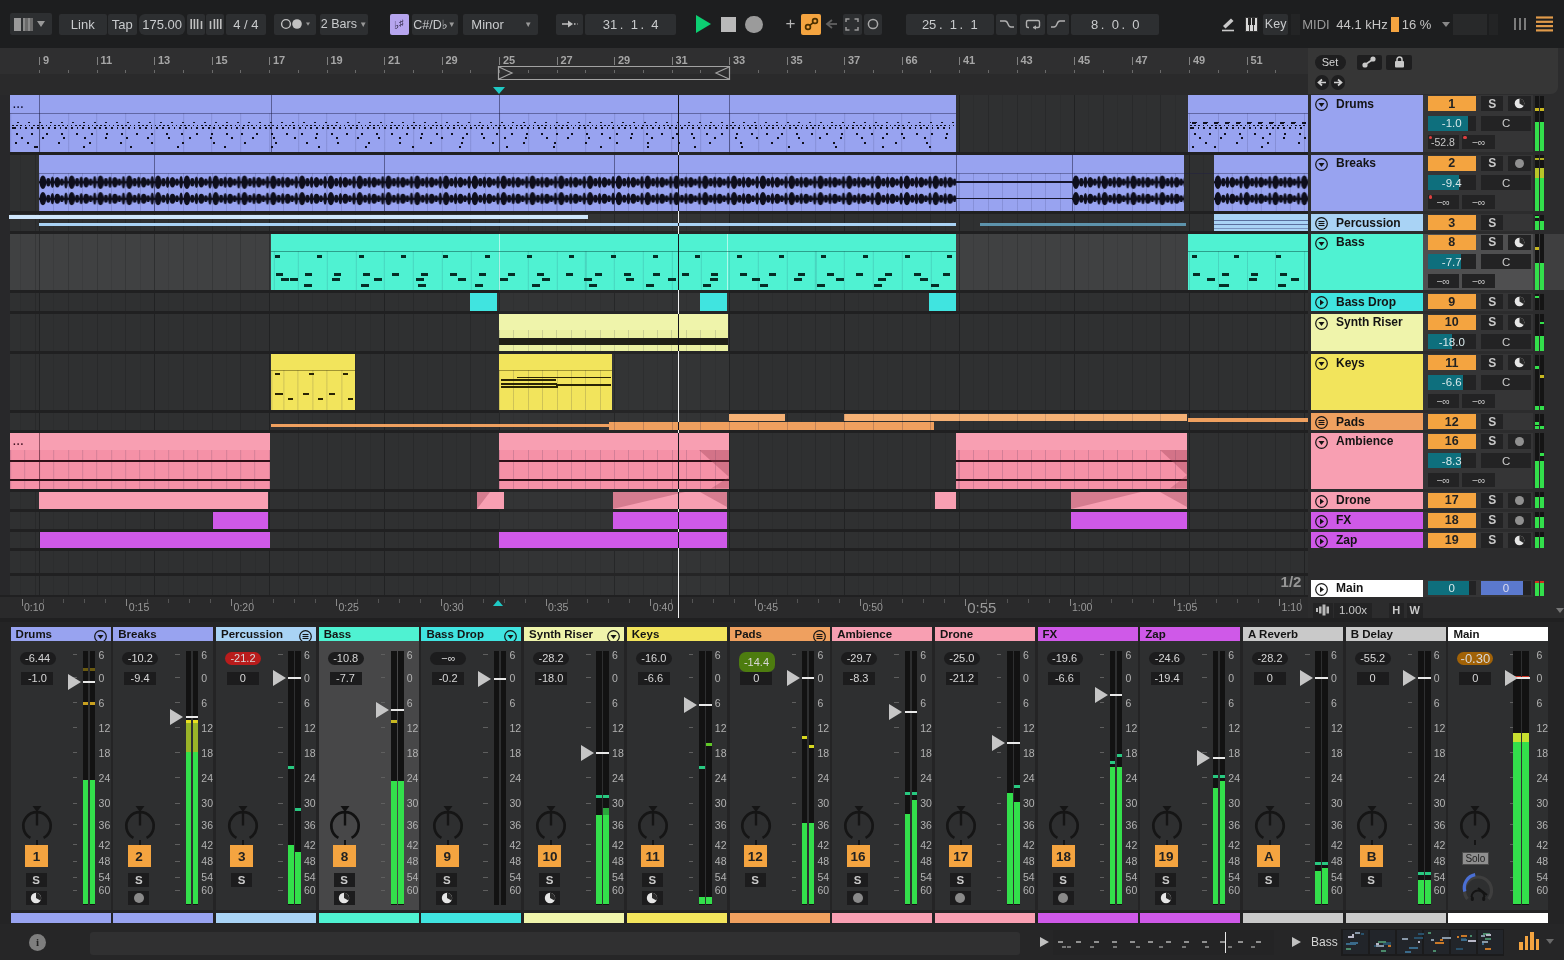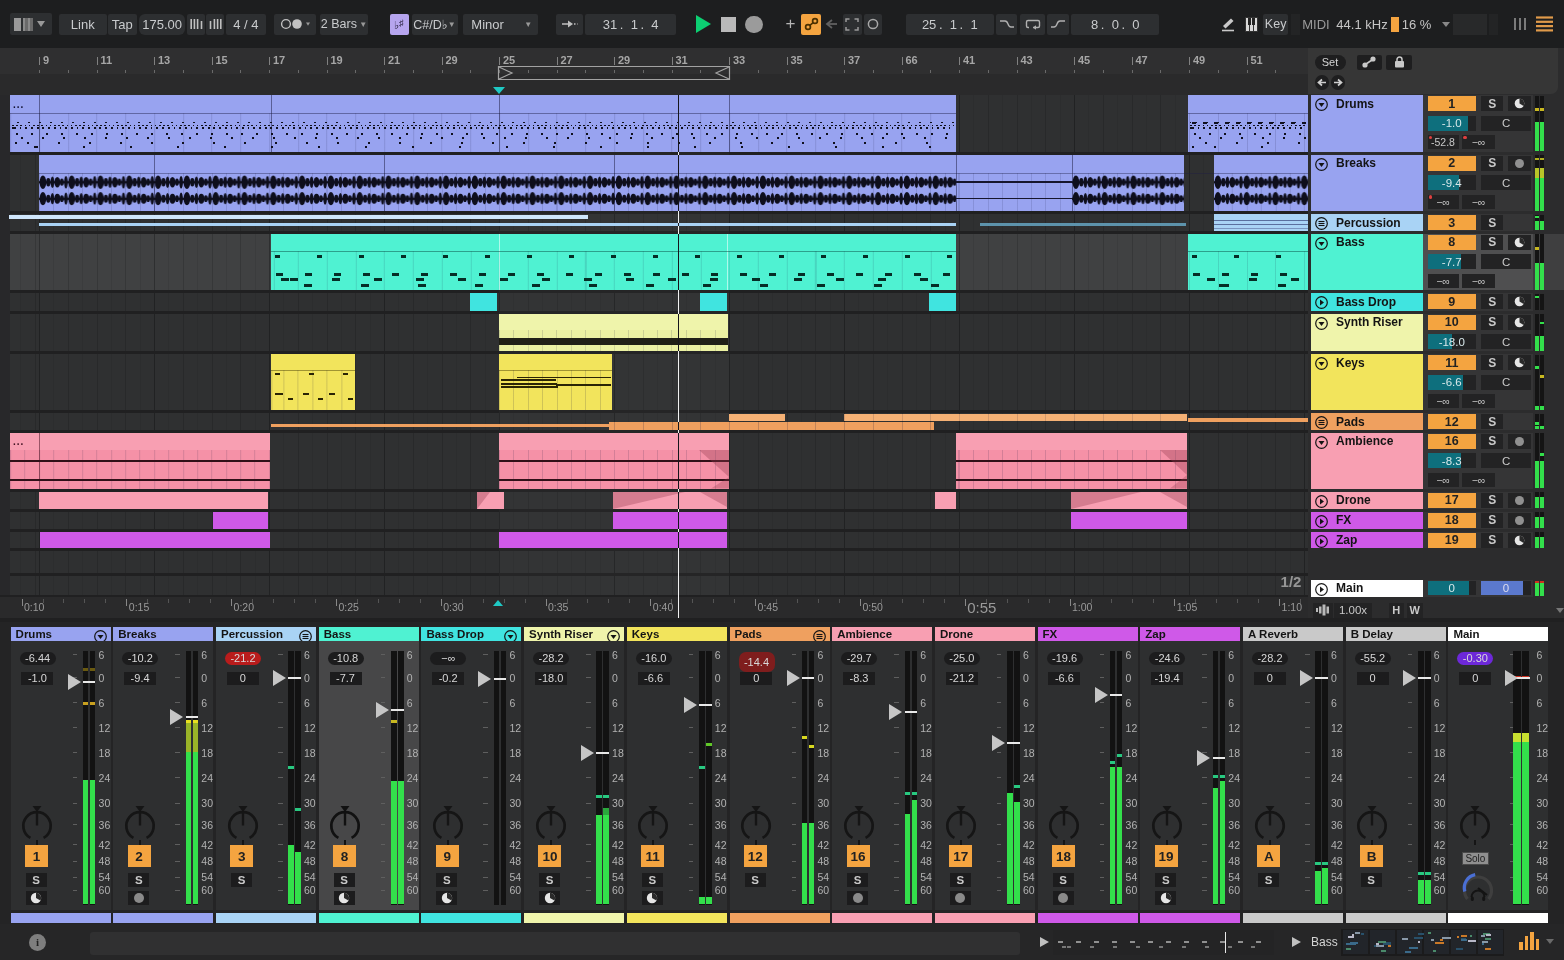--- a/index.html
+++ b/index.html
@@ -1248,21 +1248,21 @@
 <div class="ab" style="left:812.5px;top:628.5px"><svg width="13" height="13">
       <circle cx="6.5" cy="6.5" r="5.8" fill="none" stroke="#141414" stroke-width="1.2"></circle>
       <g stroke="#141414" stroke-width="1.1">
         <line x1="3.5" y1="4.5" x2="9.5" y2="4.5"></line>
         <line x1="3.5" y1="6.5" x2="9.5" y2="6.5"></line>
         <line x1="3.5" y1="8.5" x2="9.5" y2="8.5"></line>
       </g>
     </svg></div>
 <div class="ab " style="left:729.5px;top:640.5px;width:100px;height:269.5px;background:#2e2f30"></div>
 <div class="ab " style="left:729.5px;top:913px;width:100px;height:10px;background:#efa05f"></div>
-<div class="ab tx" style="left:738.5px;top:651.5px;width:36px;height:20px;background:#7f1d1d;border-radius:7px;color:#d8d8d8;font-size:11px">-14.4</div>
+<div class="ab tx" style="left:738.5px;top:651.5px;width:36px;height:20px;background:#4d7c0f;border-radius:7px;color:#d8d8d8;font-size:11px">-14.4</div>
 <div class="ab tx" style="left:740.3px;top:671.5px;width:32px;height:13.5px;background:#1c1c1d;color:#d8d8d8;font-size:11px">0</div>
 <div class="ab " style="left:791.5px;top:654.1px;width:4.5px;height:1.2px;background:#5f5f5f"></div>
 <div class="ab txl" style="left:817.5px;top:648.7px;width:14px;height:12px;color:#b2b2b2;font-size:10.5px">6</div>
 <div class="ab " style="left:791.5px;top:677.2px;width:4.5px;height:1.2px;background:#5f5f5f"></div>
 <div class="ab txl" style="left:817.5px;top:671.8px;width:14px;height:12px;color:#b2b2b2;font-size:10.5px">0</div>
 <div class="ab " style="left:791.5px;top:702.1px;width:4.5px;height:1.2px;background:#5f5f5f"></div>
 <div class="ab txl" style="left:817.5px;top:696.7px;width:14px;height:12px;color:#b2b2b2;font-size:10.5px">6</div>
 <div class="ab " style="left:791.5px;top:727.1px;width:4.5px;height:1.2px;background:#5f5f5f"></div>
 <div class="ab txl" style="left:817.5px;top:721.7px;width:14px;height:12px;color:#b2b2b2;font-size:10.5px">12</div>
 <div class="ab " style="left:791.5px;top:752px;width:4.5px;height:1.2px;background:#5f5f5f"></div>
@@ -1584,21 +1584,21 @@
       <line x1="22" y1="19.5" x2="22" y2="7" stroke="#151515" stroke-width="2.4"></line>
       <path d="M17.5,0 h9 l-4.5,6 z" fill="#151515"></path>
       <line x1="22" y1="34" x2="22" y2="39" stroke="#151515" stroke-width="2"></line>
     </svg></div>
 <div class="ab tx" style="left:1360px;top:845px;width:23px;height:22px;background:#f4a440;color:#222;font-size:13.5px;font-weight:bold">B</div>
 <div class="ab tx" style="left:1360.7px;top:872.5px;width:21px;height:14.5px;background:#1c1c1d;color:#c9c9c9;font-size:11.5px;font-weight:bold">S</div>
 <div class="ab " style="left:1448.4px;top:627px;width:100px;height:13.5px;background:#ffffff"></div>
 <div class="ab txl" style="left:1453.4px;top:628px;width:72px;height:12px;color:#141414;font-size:11.5px;font-weight:bold">Main</div>
 <div class="ab " style="left:1448.4px;top:640.5px;width:100px;height:269.5px;background:#2e2f30"></div>
 <div class="ab " style="left:1448.4px;top:913px;width:100px;height:10px;background:#ffffff"></div>
-<div class="ab tx" style="left:1457.4px;top:651.5px;width:36px;height:13.5px;background:#6d28d9;border-radius:7px;color:#d8d8d8;font-size:11px">-0.30</div>
+<div class="ab tx" style="left:1457.4px;top:651.5px;width:36px;height:13.5px;background:#a16207;border-radius:7px;color:#d8d8d8;font-size:13px">-0.30</div>
 <div class="ab tx" style="left:1459.2px;top:671.5px;width:32px;height:13.5px;background:#1c1c1d;color:#d8d8d8;font-size:11px">0</div>
 <div class="ab " style="left:1510.4px;top:654.1px;width:4.5px;height:1.2px;background:#5f5f5f"></div>
 <div class="ab txl" style="left:1536.4px;top:648.7px;width:14px;height:12px;color:#b2b2b2;font-size:10.5px">6</div>
 <div class="ab " style="left:1510.4px;top:677.2px;width:4.5px;height:1.2px;background:#5f5f5f"></div>
 <div class="ab txl" style="left:1536.4px;top:671.8px;width:14px;height:12px;color:#b2b2b2;font-size:10.5px">0</div>
 <div class="ab " style="left:1510.4px;top:702.1px;width:4.5px;height:1.2px;background:#5f5f5f"></div>
 <div class="ab txl" style="left:1536.4px;top:696.7px;width:14px;height:12px;color:#b2b2b2;font-size:10.5px">6</div>
 <div class="ab " style="left:1510.4px;top:727.1px;width:4.5px;height:1.2px;background:#5f5f5f"></div>
 <div class="ab txl" style="left:1536.4px;top:721.7px;width:14px;height:12px;color:#b2b2b2;font-size:10.5px">12</div>
 <div class="ab " style="left:1510.4px;top:752px;width:4.5px;height:1.2px;background:#5f5f5f"></div>

